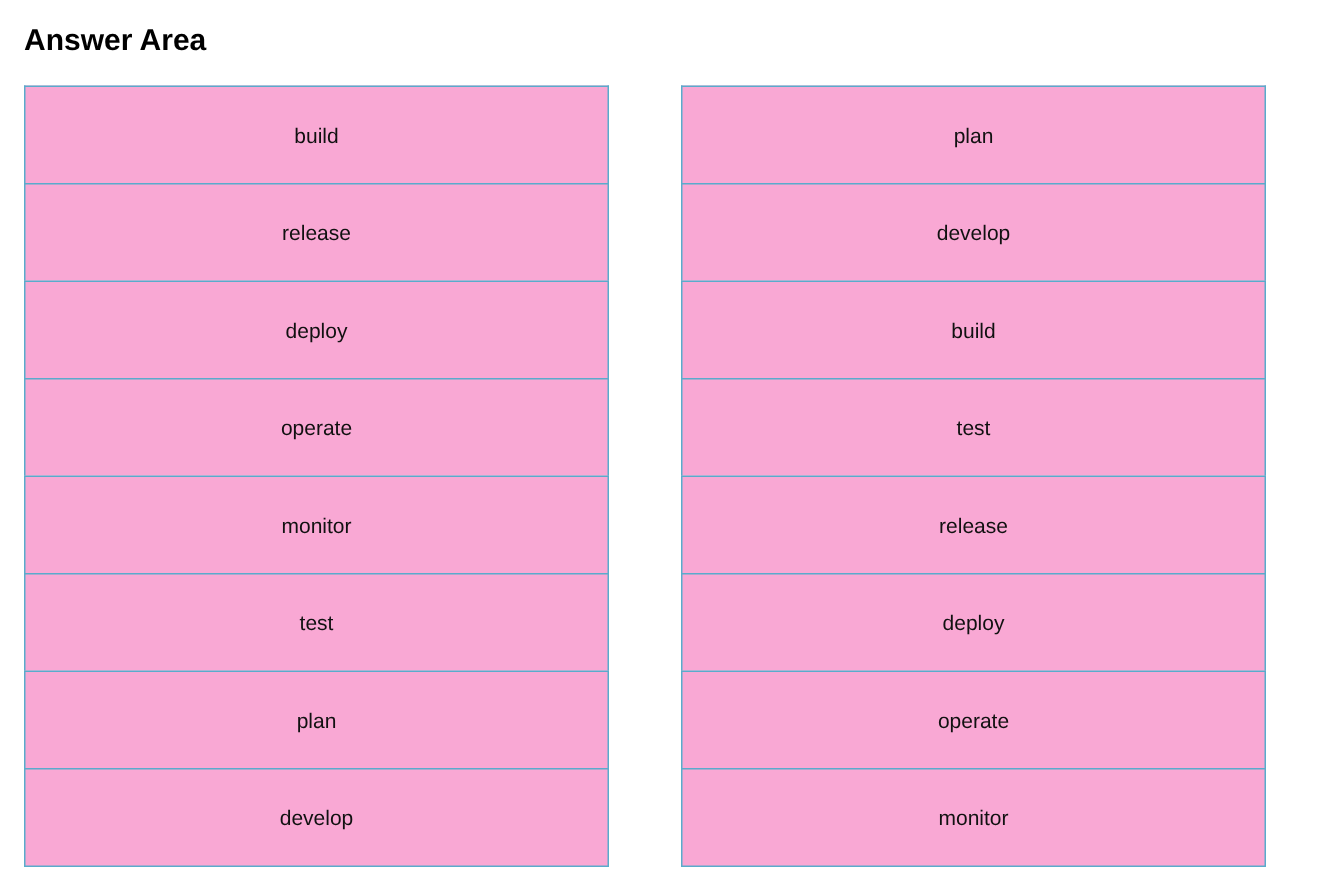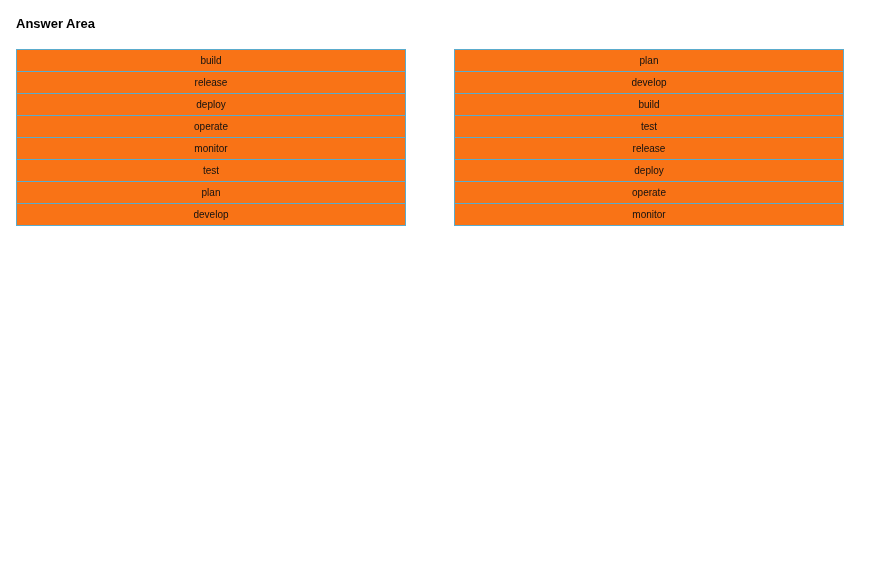--- a/index.html
+++ b/index.html
@@ -12,44 +12,44 @@
       font-family: Arial, sans-serif;
       font-size: 14px;
       background: #fff;
       padding: 16px;
       width: 882px;
       min-height: 584px;
     }
 
     .page-title {
       font-weight: bold;
-      font-size: 13px;
+      font-size: 20px;
       margin-bottom: 18px;
     }
 
     .columns-container {
       display: flex;
       flex-direction: row;
       gap: 48px;
       justify-content: flex-start;
     }
 
     .column {
       display: flex;
       flex-direction: column;
       gap: 0;
       width: 390px;
     }
 
     .tile {
-      background-color: #f97316;
+      background-color: #f9a8d4;
       border: 1px solid #5aabcc;
       text-align: center;
-      padding: 5px 10px;
-      font-size: 10px;
+      padding: 24px 10px;
+      font-size: 14px;
       color: #111;
       cursor: default;
       border-bottom: none;
     }
 
     .tile:last-child {
       border-bottom: 1px solid #5aabcc;
     }
   </style>
 </head>

